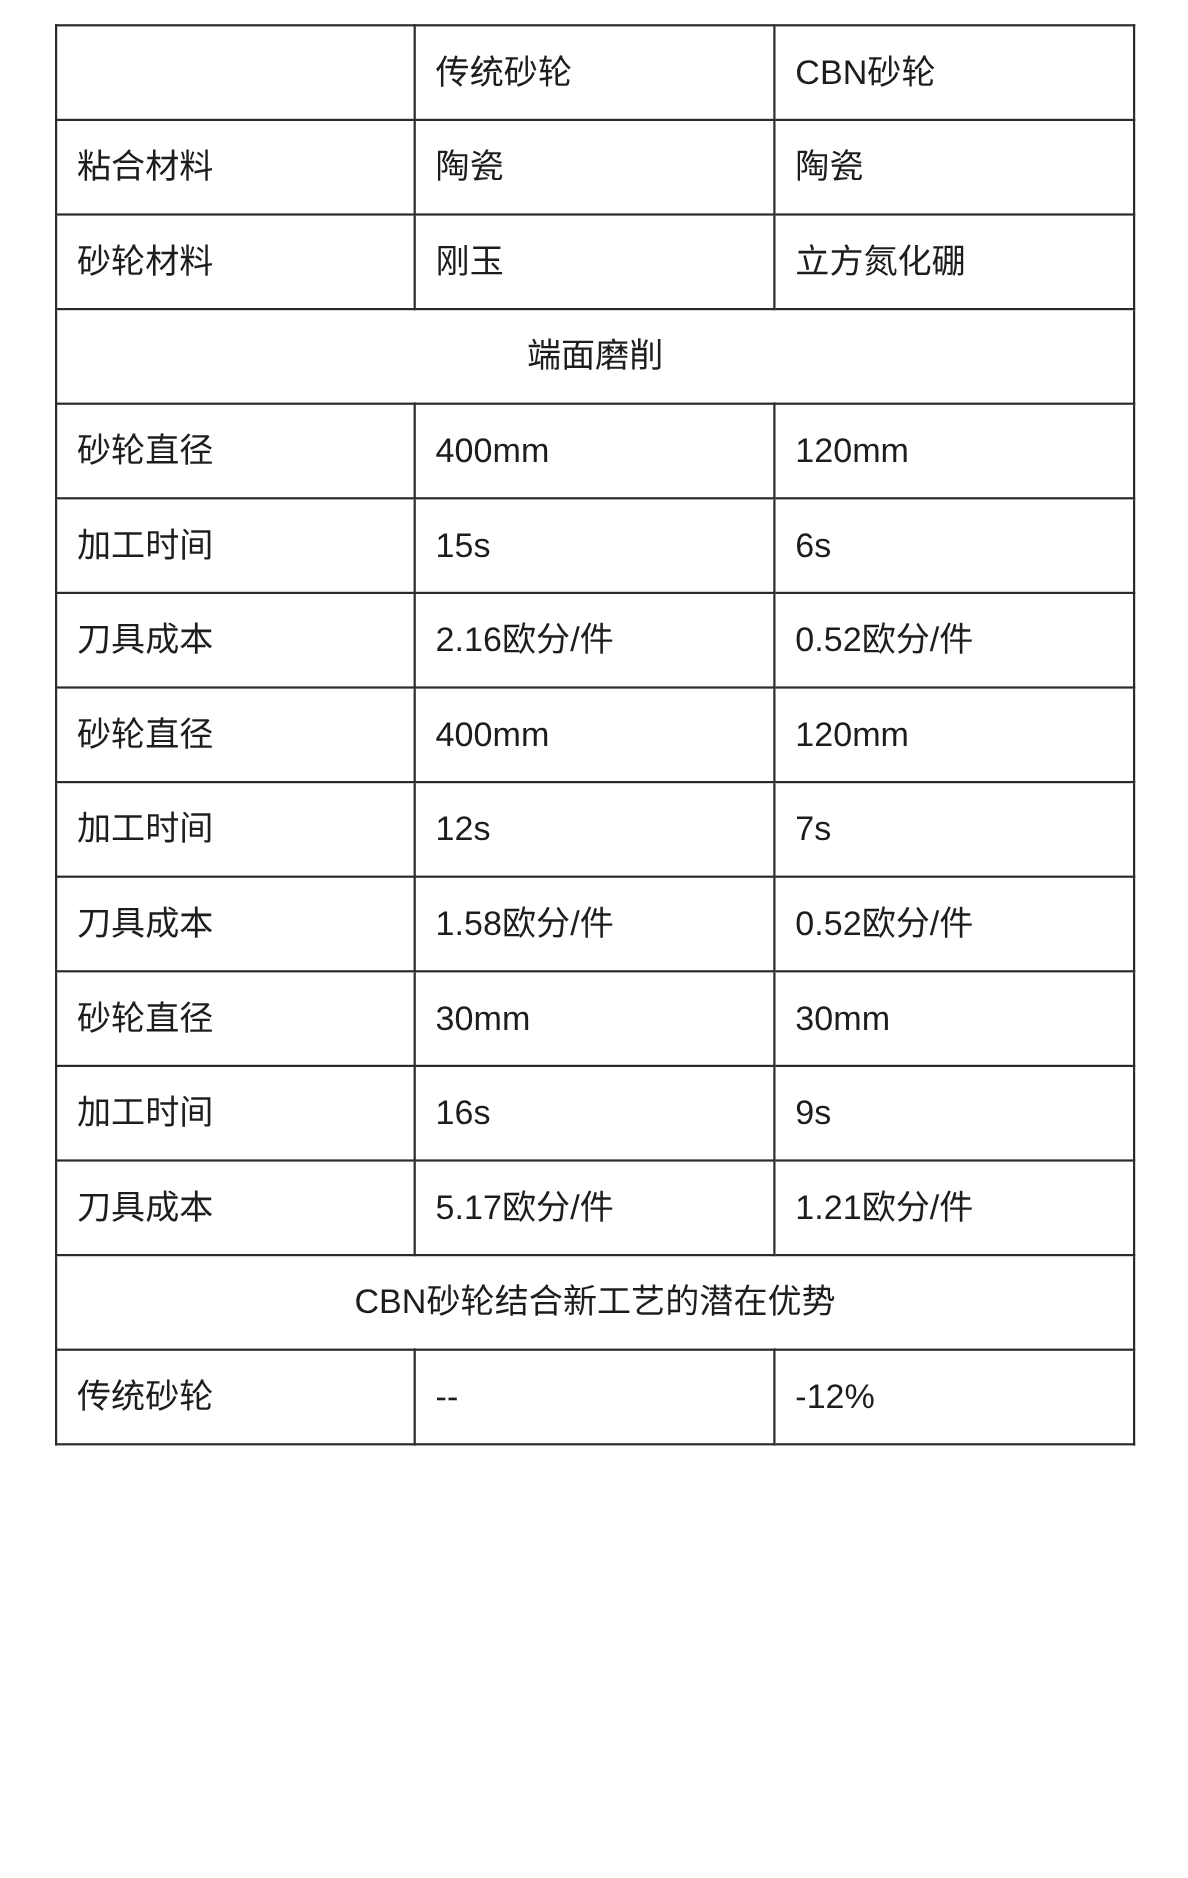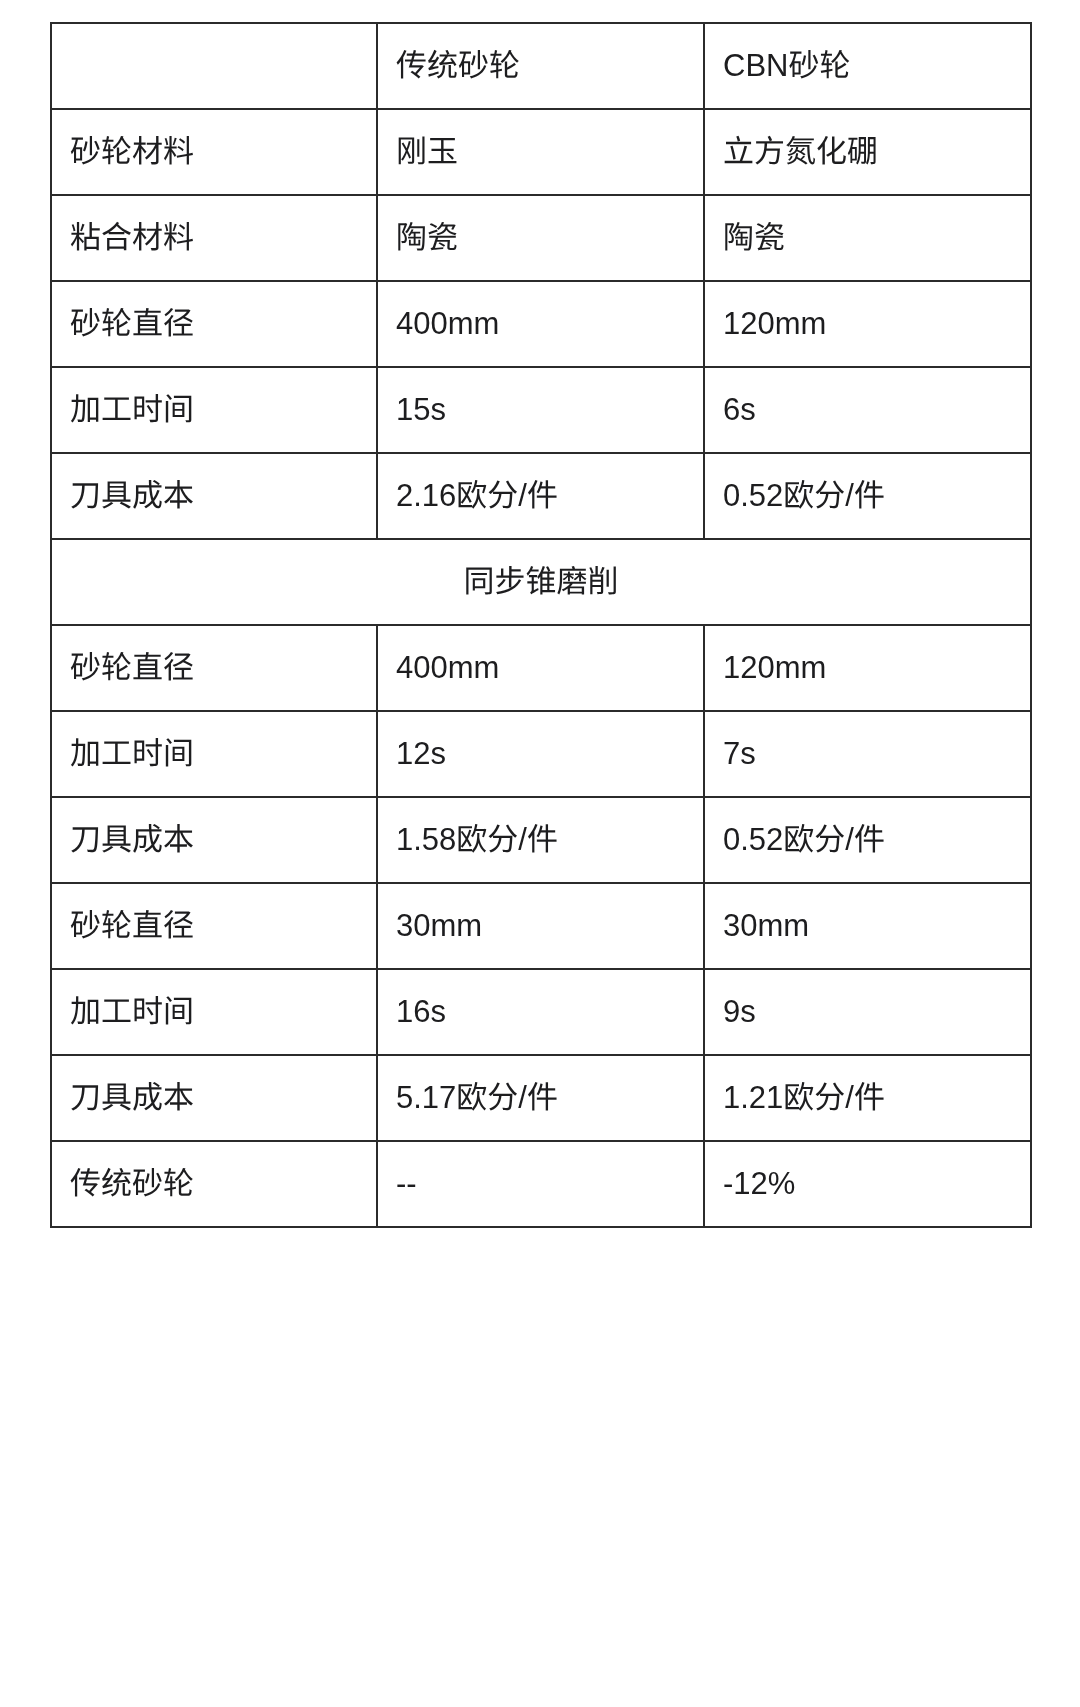--- a/index.html
+++ b/index.html
@@ -64,53 +64,53 @@
     </colgroup>
     <tbody>
 
       <tr>
         <td class="empty"></td>
         <td>传统砂轮</td>
         <td>CBN砂轮</td>
       </tr>
 
       <tr>
+        <td>粘合材料</td>
+        <td>陶瓷</td>
+        <td>陶瓷</td>
+      </tr>
+
+      <tr>
         <td>砂轮材料</td>
         <td>刚玉</td>
         <td>立方氮化硼</td>
       </tr>
 
       <tr>
-        <td>粘合材料</td>
-        <td>陶瓷</td>
-        <td>陶瓷</td>
+        <td class="section" colspan="3">端面磨削</td>
       </tr>
-
 
       <tr>
         <td>砂轮直径</td>
         <td>400mm</td>
         <td>120mm</td>
       </tr>
 
       <tr>
         <td>加工时间</td>
         <td>15s</td>
         <td>6s</td>
       </tr>
 
       <tr>
         <td>刀具成本</td>
         <td>2.16欧分/件</td>
         <td>0.52欧分/件</td>
       </tr>
 
-      <tr>
-        <td class="section" colspan="3">同步锥磨削</td>
-      </tr>
 
       <tr>
         <td>砂轮直径</td>
         <td>400mm</td>
         <td>120mm</td>
       </tr>
 
       <tr>
         <td>加工时间</td>
         <td>12s</td>
@@ -135,20 +135,23 @@
         <td>16s</td>
         <td>9s</td>
       </tr>
 
       <tr>
         <td>刀具成本</td>
         <td>5.17欧分/件</td>
         <td>1.21欧分/件</td>
       </tr>
 
+      <tr>
+        <td class="section" colspan="3">CBN砂轮结合新工艺的潜在优势</td>
+      </tr>
 
 
       <tr>
         <td>传统砂轮</td>
         <td>--</td>
         <td>-12%</td>
       </tr>
 
     </tbody>
   </table>

